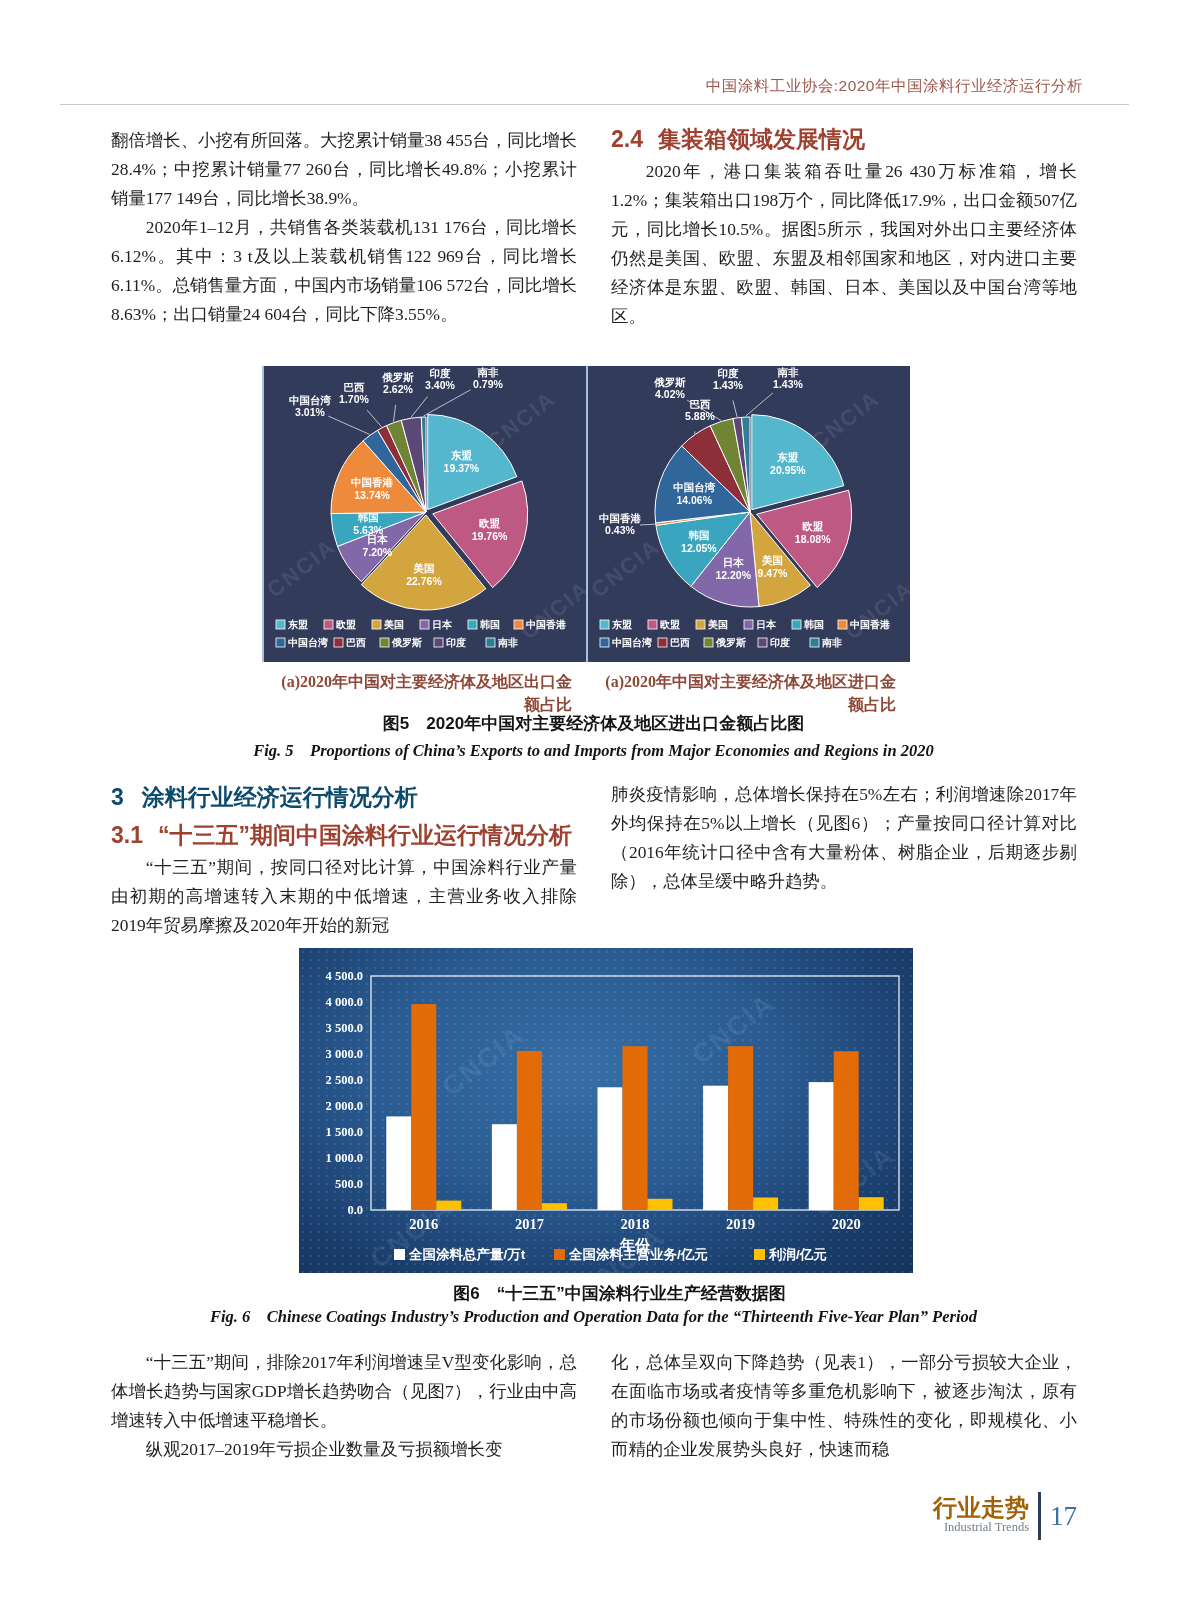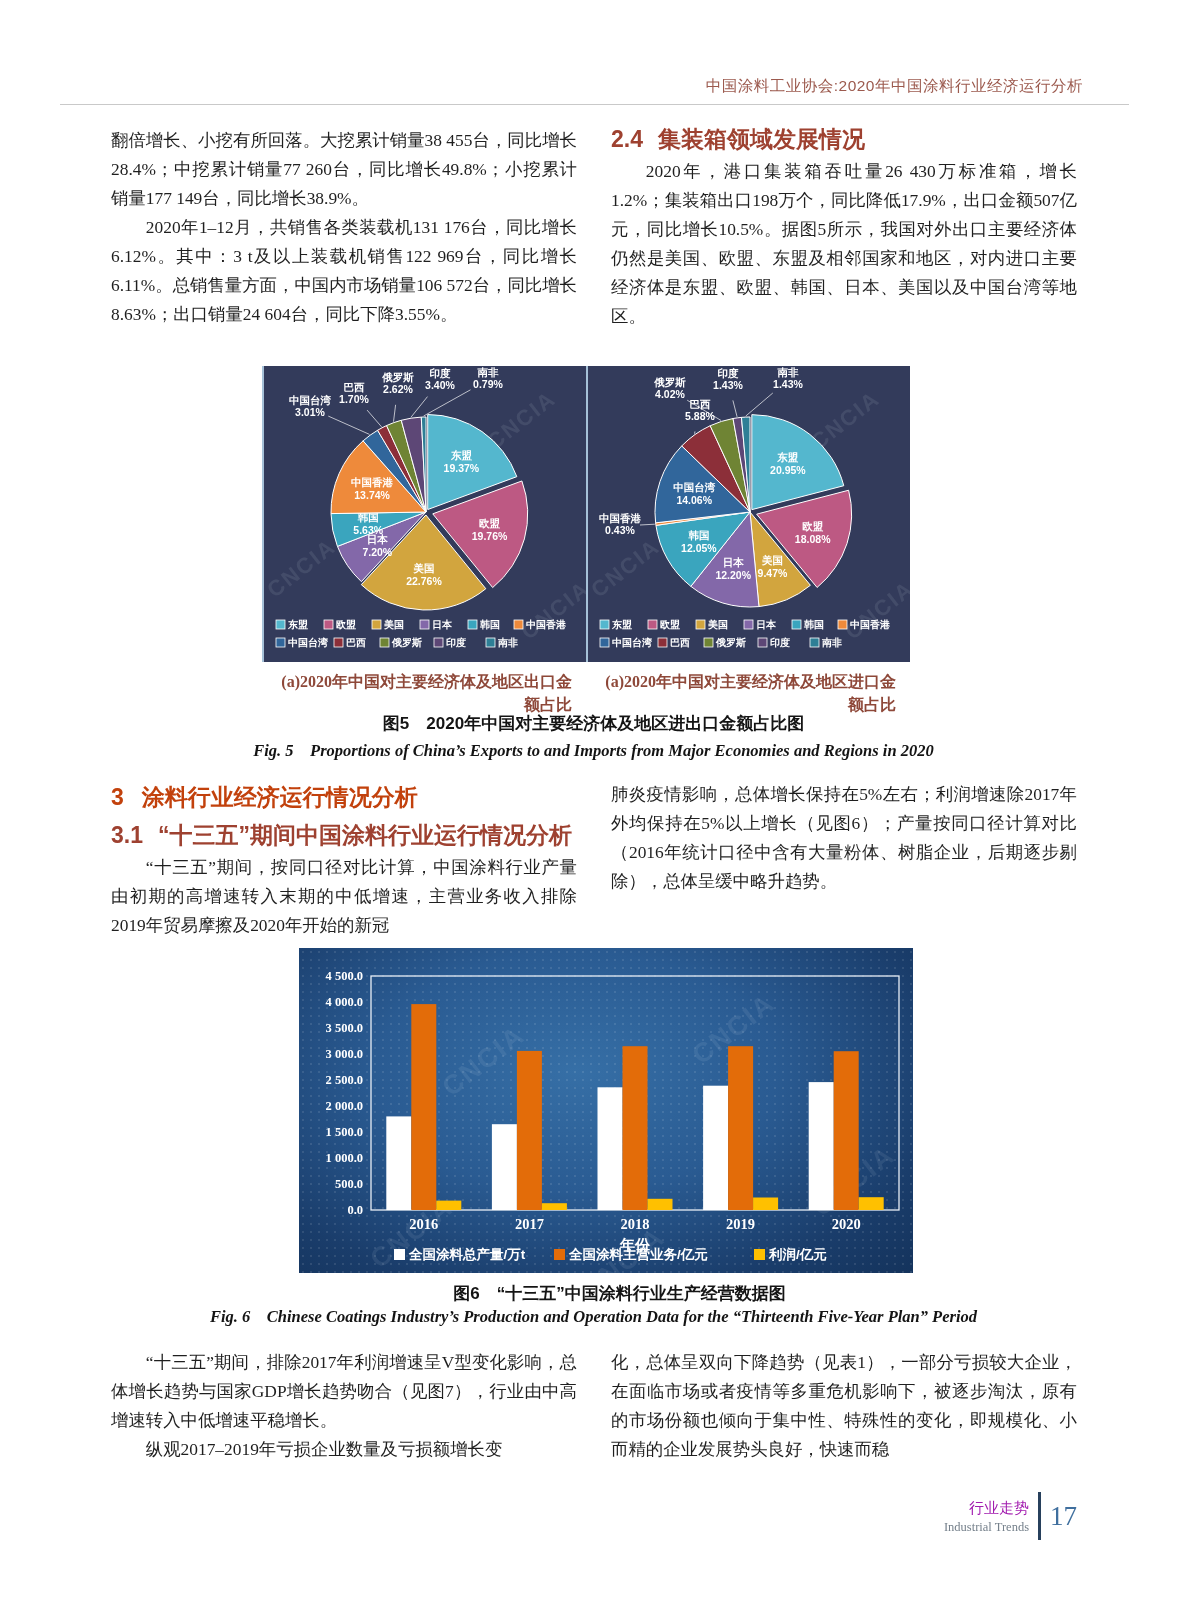--- a/index.html
+++ b/index.html
@@ -13,21 +13,21 @@
   .row1{top:126px;}
   .row2{top:780px;}
   .row3{top:1348px;}
   .col{width:466px;}
   .body-text{margin:0;font-size:17.4px;line-height:29px;text-align:justify;color:#1f1f1f;}
   .indent{text-indent:2em;}
   .subhead{margin:0 0 5px 0;font-family:"Liberation Sans","DejaVu Sans",sans-serif;
         font-size:23px;font-weight:700;color:#9E4130;line-height:26px;}
   .subhead .num{margin-right:15px;}
   .h2{margin:2px 0 10px 0;font-family:"Liberation Sans","DejaVu Sans",sans-serif;
-        font-size:23px;font-weight:700;color:#c2410c;line-height:30px;}
+        font-size:23px;font-weight:700;color:#0c4a6e;line-height:30px;}
   .h2 .num{margin-right:18px;}
   
   .fig5{position:absolute;top:366px;left:262px;width:648px;margin:0;}
   .fig5-panel{display:flex;background:#333B5B;border-left:2px solid #A6C1D8;box-sizing:border-box;}
   .pie{width:322px;height:296px;}
   .pie svg{display:block;}
   .panel-divider{width:2px;background:#A6C1D8;}
   .fig5-subcaps{display:flex;margin-top:8px;}
   .subcap{width:324px;box-sizing:border-box;padding:0 14px;text-align:right;
         font-weight:700;font-size:16px;line-height:23px;color:#8E4839;}
@@ -52,21 +52,21 @@
       text-anchor:middle;letter-spacing:2px;}
   .wm-b{font:700 27px "Liberation Sans","DejaVu Sans",sans-serif;fill:rgba(220,230,245,.09);
       text-anchor:middle;letter-spacing:2px;}
   .ytick{font:700 12.5px "Liberation Serif","DejaVu Serif",serif;fill:#fff;text-anchor:end;}
   .xtick{font:700 14.5px "Liberation Serif","DejaVu Serif",serif;fill:#fff;text-anchor:middle;}
   .axis-title{font:700 15px "Liberation Sans","DejaVu Sans",sans-serif;fill:#fff;text-anchor:middle;}
   .bar-leg{font:700 13.5px "Liberation Sans","DejaVu Sans",sans-serif;fill:#fff;}
   
   .footer{position:absolute;top:1492px;right:110px;display:flex;align-items:center;}
   .f-labels{text-align:right;margin-right:9px;}
-  .f-cn{font-family:"Liberation Sans","DejaVu Sans",sans-serif;font-size:15px;font-weight:400;color:#a21caf;line-height:22px;}
+  .f-cn{font-family:"Liberation Sans","DejaVu Sans",sans-serif;font-size:24px;font-weight:700;color:#a16207;line-height:22px;}
   .f-en{font-size:12.5px;color:#75808B;line-height:16px;}
   .f-bar{width:3px;height:48px;background:#27405C;margin-right:9px;}
   .f-page{font-size:27px;color:#3F6F9E;}
 </style>
 </head>
 <body>
 
 <div class="page">
 
   <div class="header-title">中国涂料工业协会:2020年中国涂料行业经济运行分析</div>

